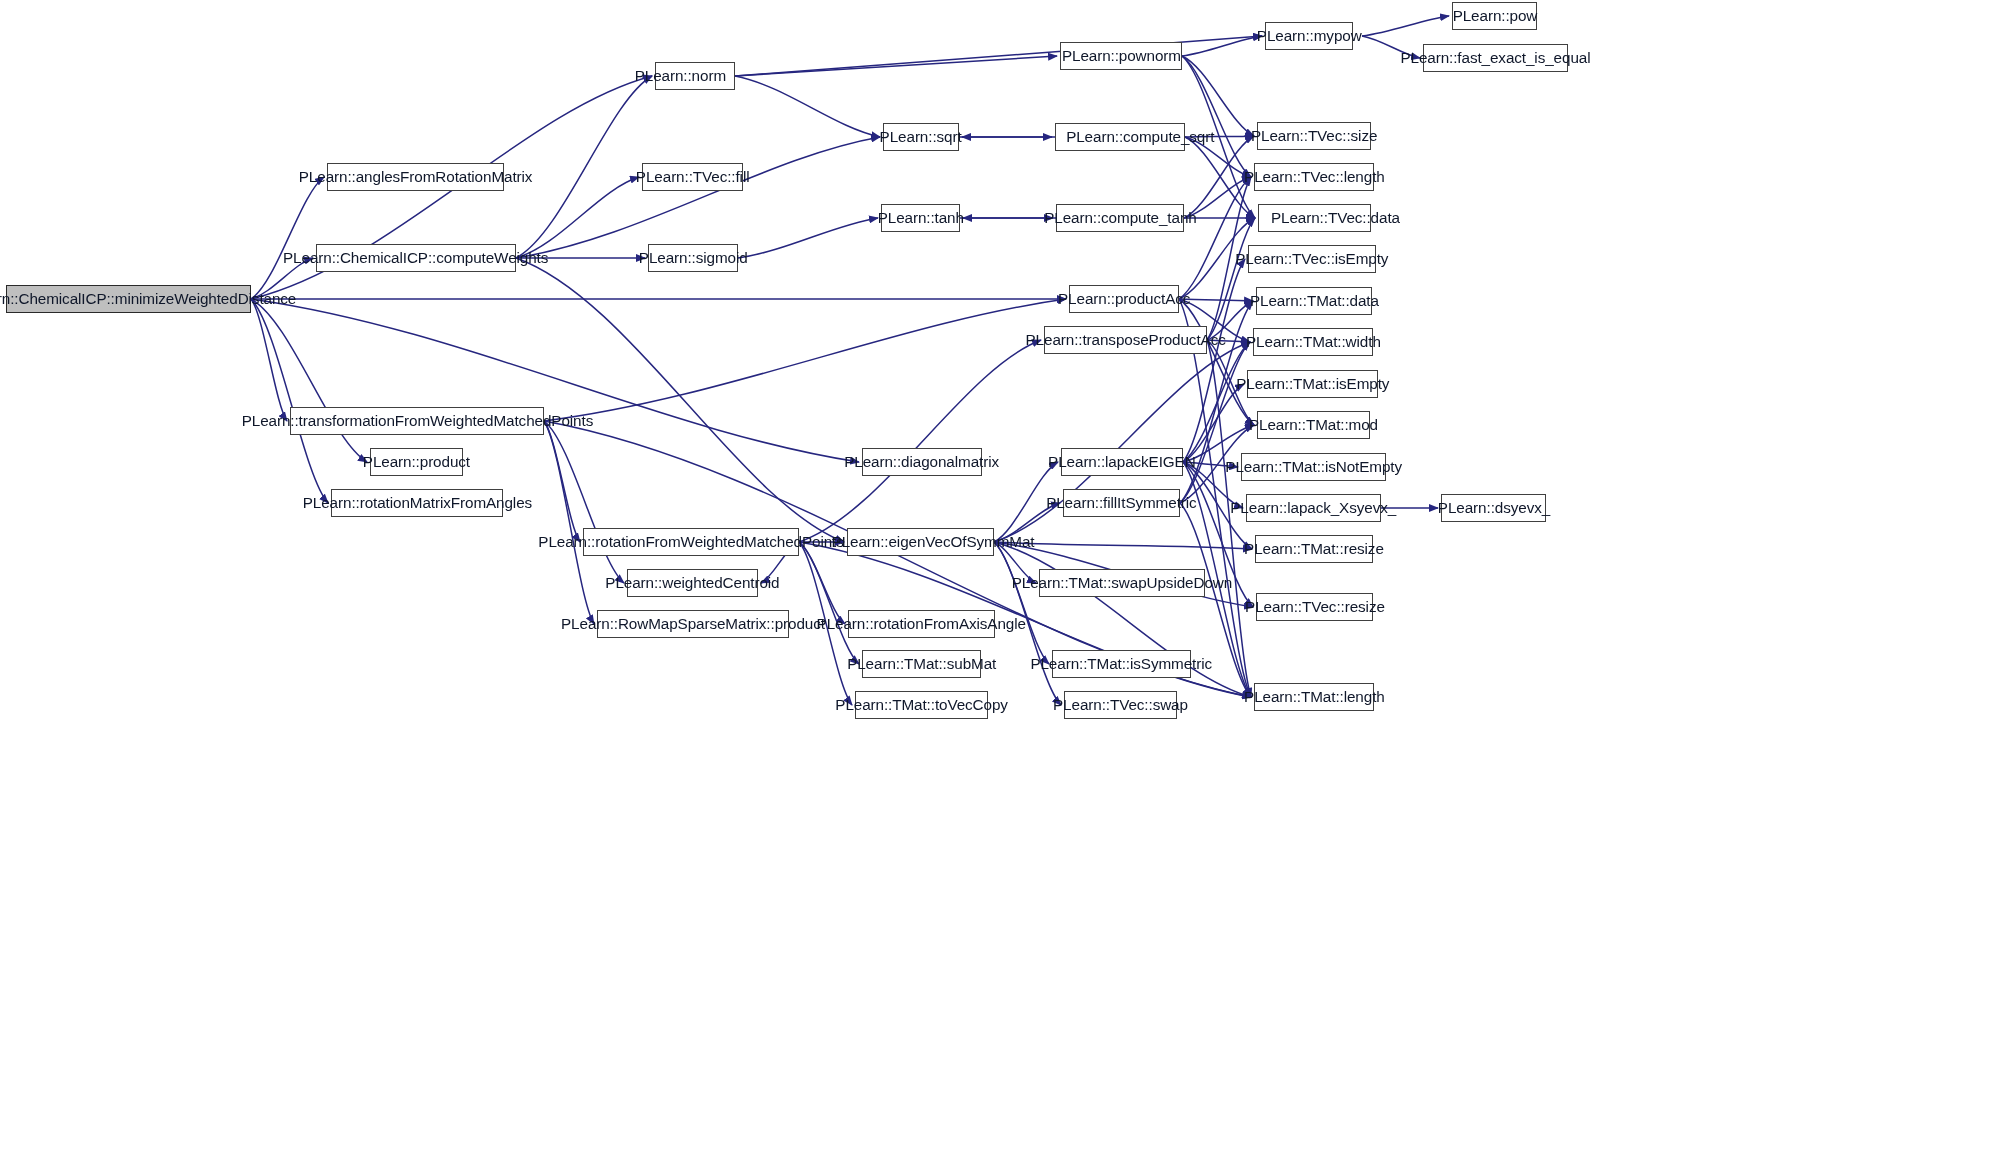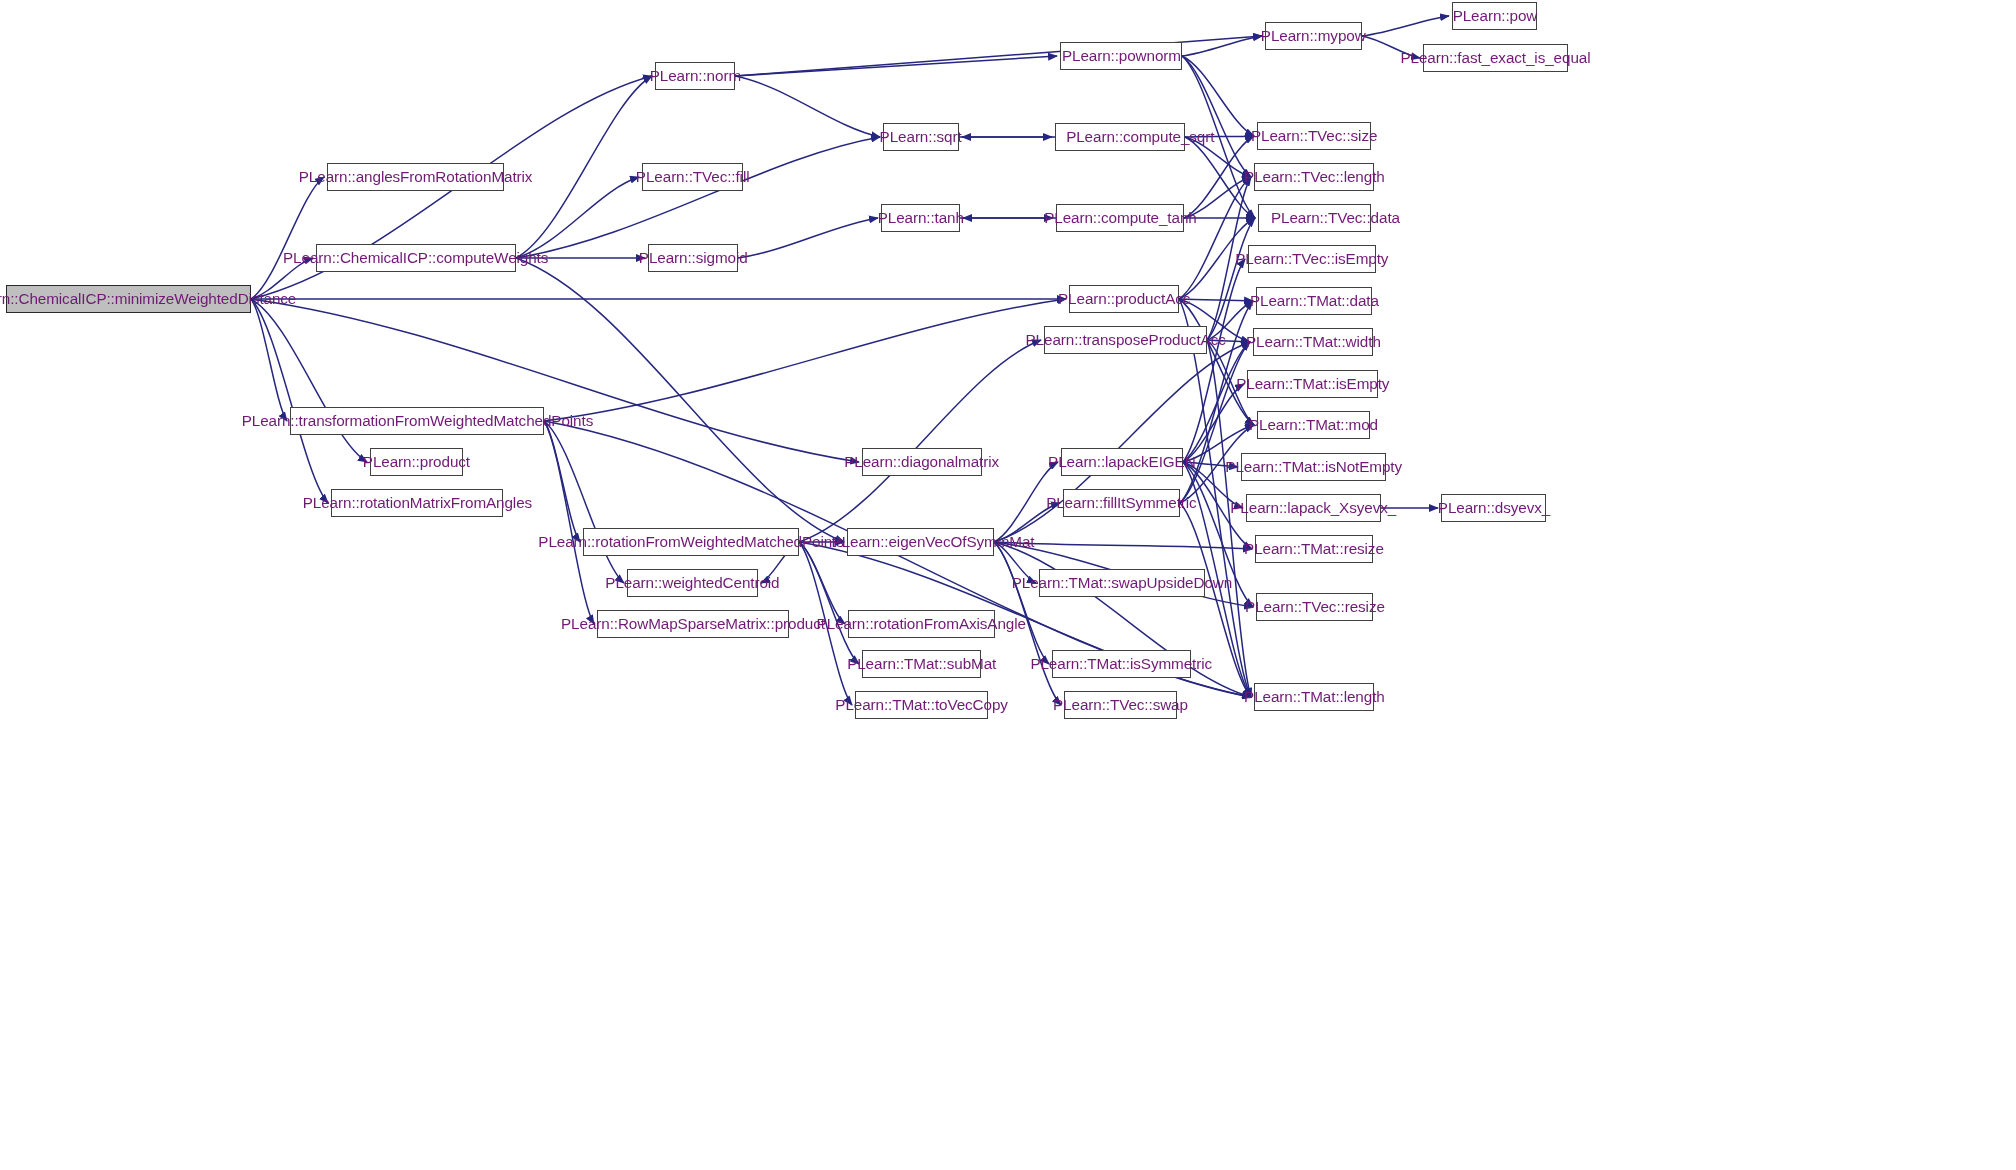--- a/index.html
+++ b/index.html
@@ -24,21 +24,21 @@
     top: 0;
     width: 2016px;
     height: 1170px;
     pointer-events: none;
   }
   .gnode {
     position: absolute;
     box-sizing: border-box;
     background: #ffffff;
     border: 1.4px solid #404040;
-    color: #701a75;
+    color: #0f172a;
     font-family: "Liberation Sans", sans-serif;
     font-size: 15.5px;
     line-height: 1;
     letter-spacing: -0.1px;
     display: flex;
     align-items: center;
     justify-content: center;
     white-space: nowrap;
     height: 28px;
     padding: 0 7px;
@@ -144,21 +144,21 @@
         <path d="M1180,503 C1204.5,481.664 1227.6,363.336 1250,342" marker-end="url(#ah)"></path>
         <path d="M1180,503 C1205.9,492.062 1230.32,435.938 1254,425" marker-end="url(#ah)"></path>
         <path d="M1180,503 C1205.55,476.453 1229.64,327.547 1253,301" marker-end="url(#ah)"></path>
         <path d="M1381,508 C1400.95,508 1419.76,508 1438,508" marker-end="url(#ah)"></path>
       </g>
   </svg>
   <div id="nodes-g">
       <div class="gnode root" style="left: 6px; top: 285px; width: 245px;">
         <span class="lbl">PLearn::ChemicalICP::minimizeWeightedDistance</span>
       </div>
-      <div class="gnode" style="left: 655px; top: 62px; width: 80px;">
+      <div class="gnode" style="left: 655px; top: 62px; width: 80px; justify-content: flex-end;">
         <span class="lbl">PLearn::norm</span>
       </div>
       <div class="gnode" style="left: 327px; top: 163px; width: 177px;">
         <span class="lbl">PLearn::anglesFromRotationMatrix</span>
       </div>
       <div class="gnode" style="left: 316px; top: 244px; width: 200px;">
         <span class="lbl">PLearn::ChemicalICP::computeWeights</span>
       </div>
       <div class="gnode" style="left: 290px; top: 407px; width: 254px;">
         <span class="lbl">PLearn::transformationFromWeightedMatchedPoints</span>
@@ -228,21 +228,21 @@
       </div>
       <div class="gnode" style="left: 1039px; top: 569px; width: 166px;">
         <span class="lbl">PLearn::TMat::swapUpsideDown</span>
       </div>
       <div class="gnode" style="left: 1052px; top: 650px; width: 139px;">
         <span class="lbl">PLearn::TMat::isSymmetric</span>
       </div>
       <div class="gnode" style="left: 1064px; top: 691px; width: 113px;">
         <span class="lbl">PLearn::TVec::swap</span>
       </div>
-      <div class="gnode" style="left: 1265px; top: 22px; width: 97px;">
+      <div class="gnode" style="left: 1265px; top: 22px; width: 88px;">
         <span class="lbl">PLearn::mypow</span>
       </div>
       <div class="gnode" style="left: 1452px; top: 2px; width: 85px;">
         <span class="lbl">PLearn::pow</span>
       </div>
       <div class="gnode" style="left: 1423px; top: 44px; width: 145px;">
         <span class="lbl">PLearn::fast_exact_is_equal</span>
       </div>
       <div class="gnode" style="left: 1257px; top: 122px; width: 114px;">
         <span class="lbl">PLearn::TVec::size</span>

